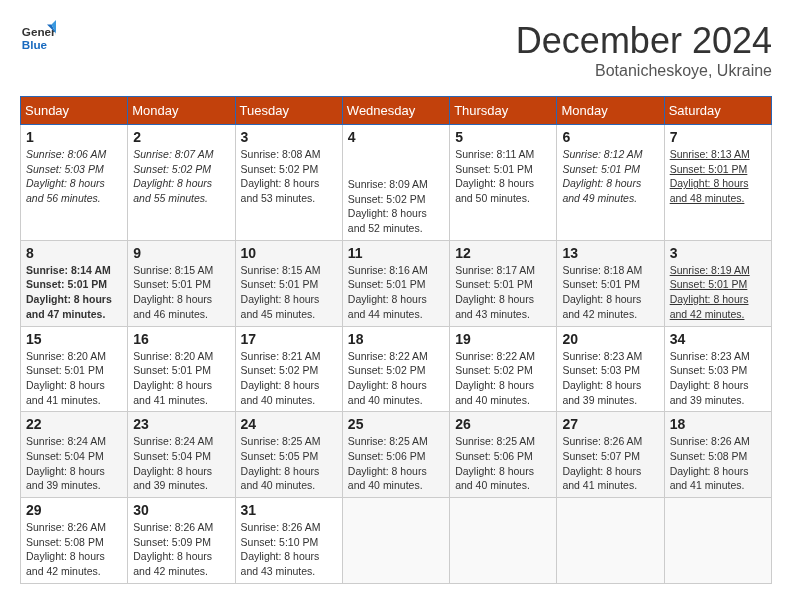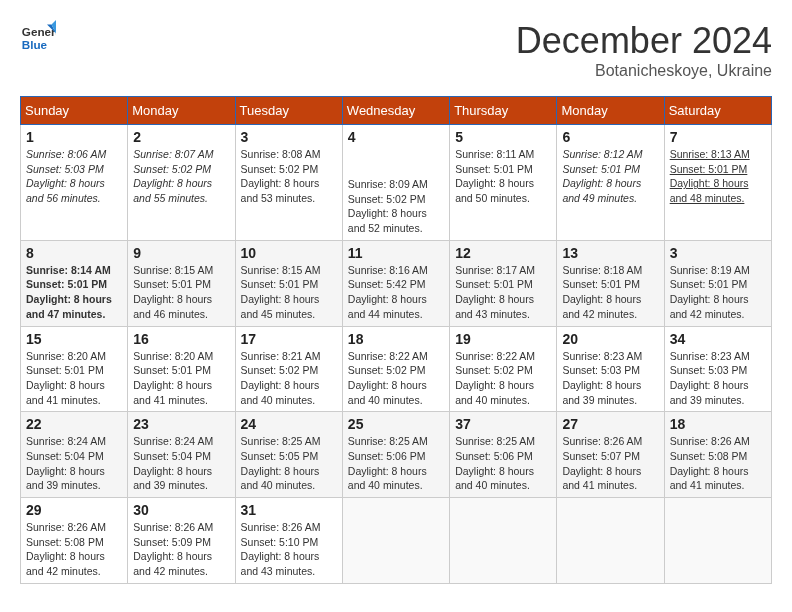--- a/index.html
+++ b/index.html
@@ -168,38 +168,38 @@
         </td>
         <td>
           <span class="day-num">10</span>
           <div class="day-info" style="white-space: pre-line;">Sunrise: 8:15 AM
 Sunset: 5:01 PM
 Daylight: 8 hours and 45 minutes.</div>
         </td>
         <td>
           <span class="day-num">11</span>
           <div class="day-info" style="white-space: pre-line;">Sunrise: 8:16 AM
-Sunset: 5:42 PM
+Sunset: 5:01 PM
 Daylight: 8 hours and 44 minutes.</div>
         </td>
         <td>
           <span class="day-num">12</span>
           <div class="day-info" style="white-space: pre-line;">Sunrise: 8:17 AM
 Sunset: 5:01 PM
 Daylight: 8 hours and 43 minutes.</div>
         </td>
         <td>
           <span class="day-num">13</span>
           <div class="day-info" style="white-space: pre-line;">Sunrise: 8:18 AM
 Sunset: 5:01 PM
 Daylight: 8 hours and 42 minutes.</div>
         </td>
         <td>
           <span class="day-num">3</span>
-          <div class="day-info" style="white-space: pre-line;">Sunrise: 8:19 AM
+          <div class="day-info" style="white-space: pre-line; text-decoration: underline;">Sunrise: 8:19 AM
 Sunset: 5:01 PM
 Daylight: 8 hours and 42 minutes.</div>
         </td>
       </tr>
       <tr>
         <td>
           <span class="day-num">15</span>
           <div class="day-info" style="white-space: pre-line;">Sunrise: 8:20 AM
 Sunset: 5:01 PM
 Daylight: 8 hours and 41 minutes.</div>
@@ -260,21 +260,21 @@
 Sunset: 5:05 PM
 Daylight: 8 hours and 40 minutes.</div>
         </td>
         <td>
           <span class="day-num">25</span>
           <div class="day-info" style="white-space: pre-line;">Sunrise: 8:25 AM
 Sunset: 5:06 PM
 Daylight: 8 hours and 40 minutes.</div>
         </td>
         <td>
-          <span class="day-num">37</span>
+          <span class="day-num">26</span>
           <div class="day-info" style="white-space: pre-line;">Sunrise: 8:25 AM
 Sunset: 5:06 PM
 Daylight: 8 hours and 40 minutes.</div>
         </td>
         <td>
           <span class="day-num">27</span>
           <div class="day-info" style="white-space: pre-line;">Sunrise: 8:26 AM
 Sunset: 5:07 PM
 Daylight: 8 hours and 41 minutes.</div>
         </td>

